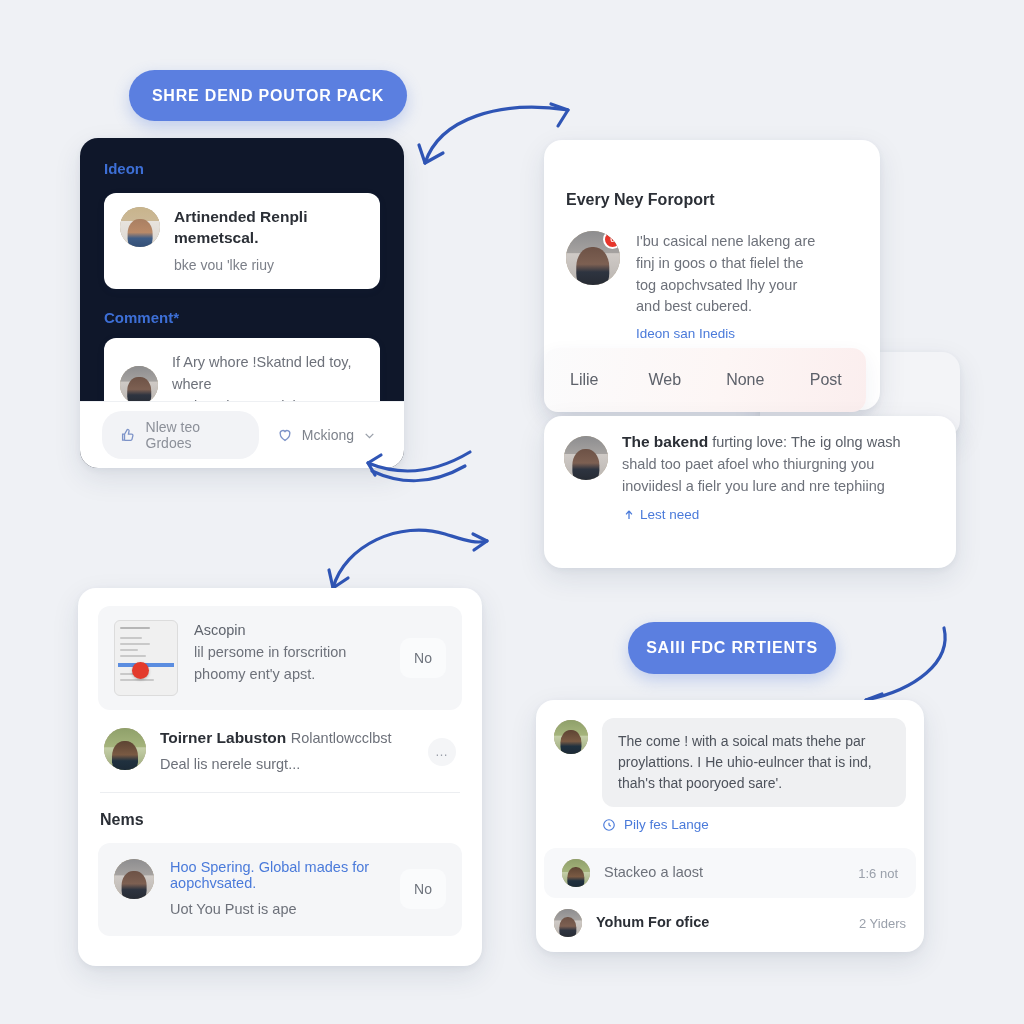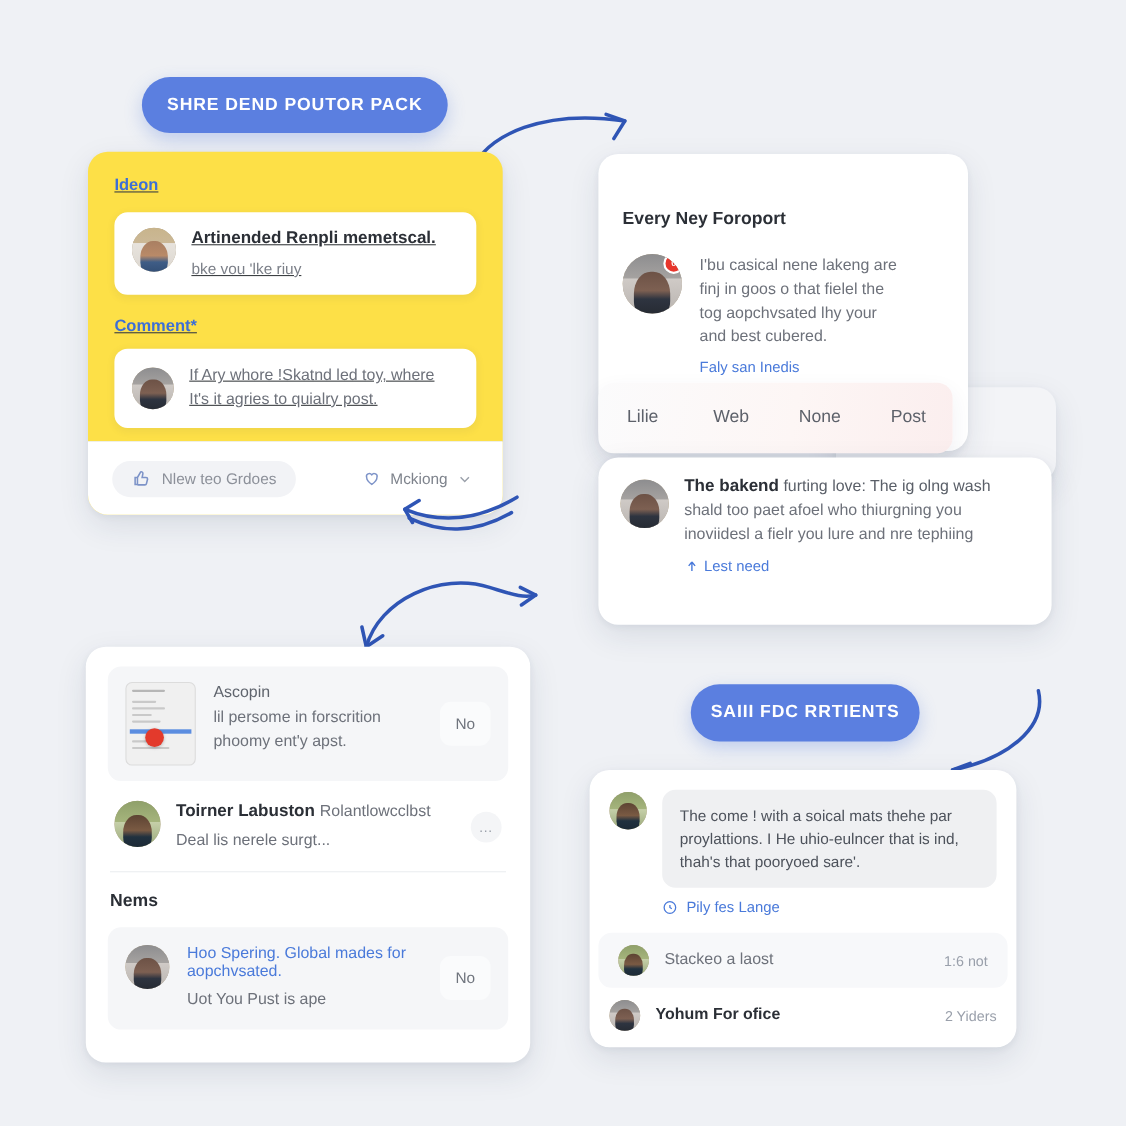--- a/index.html
+++ b/index.html
@@ -75,21 +75,21 @@
   .muted{color:#9aa0ab;font-size:13.5px;}
 
   .inner-box{
     background:#ffffff;
     border-radius:12px;
     box-shadow:0 2px 8px rgba(40,60,100,.07);
   }
   .inner-grey{background:#f5f6f8;border-radius:12px;}
 
   
-  #card-idea{left:80px;top:138px;width:377px;height:330px;background:#fde047;text-decoration:underline;}
+  #card-idea{left:80px;top:138px;width:324px;height:330px;background:#0f172a;}
   #card-idea .pad{padding:22px 24px 0 24px;}
   .idea-row{display:flex;gap:14px;align-items:flex-start;padding:14px 16px;}
   .card1-footer{
     position:absolute;left:0;right:0;bottom:0;height:66px;
     background:#ffffff;border-top:1px solid #eef0f3;
     border-radius:0 0 18px 18px;
     display:flex;align-items:center;gap:18px;padding:0 22px;
   }
   .chip{
     display:flex;align-items:center;gap:10px;
@@ -222,21 +222,21 @@
       <div class="h-dark">Every Ney Foroport</div>
       <div style="display:flex;gap:16px;margin-top:22px;">
         <div class="avatar dark" style="width:54px;height:54px;">
           <div class="badge-dot">0</div>
         </div>
         <div>
           <div class="t-body">I'bu casical nene lakeng are</div>
           <div class="t-body">finj in goos o that fielel the</div>
           <div class="t-body">tog aopchvsated lhy your</div>
           <div class="t-body">and best cubered.</div>
-          <div class="t-link" style="margin-top:8px;">Faly san Inedis</div>
+          <div class="t-link" style="margin-top:8px;">Ideon san Inedis</div>
         </div>
       </div>
     </div>
   </div>
 
   <div class="tabbar">
     <div class="tab">Lilie</div>
     <div class="tab">Web</div>
     <div class="tab">None</div>
     <div class="tab">Post</div>

